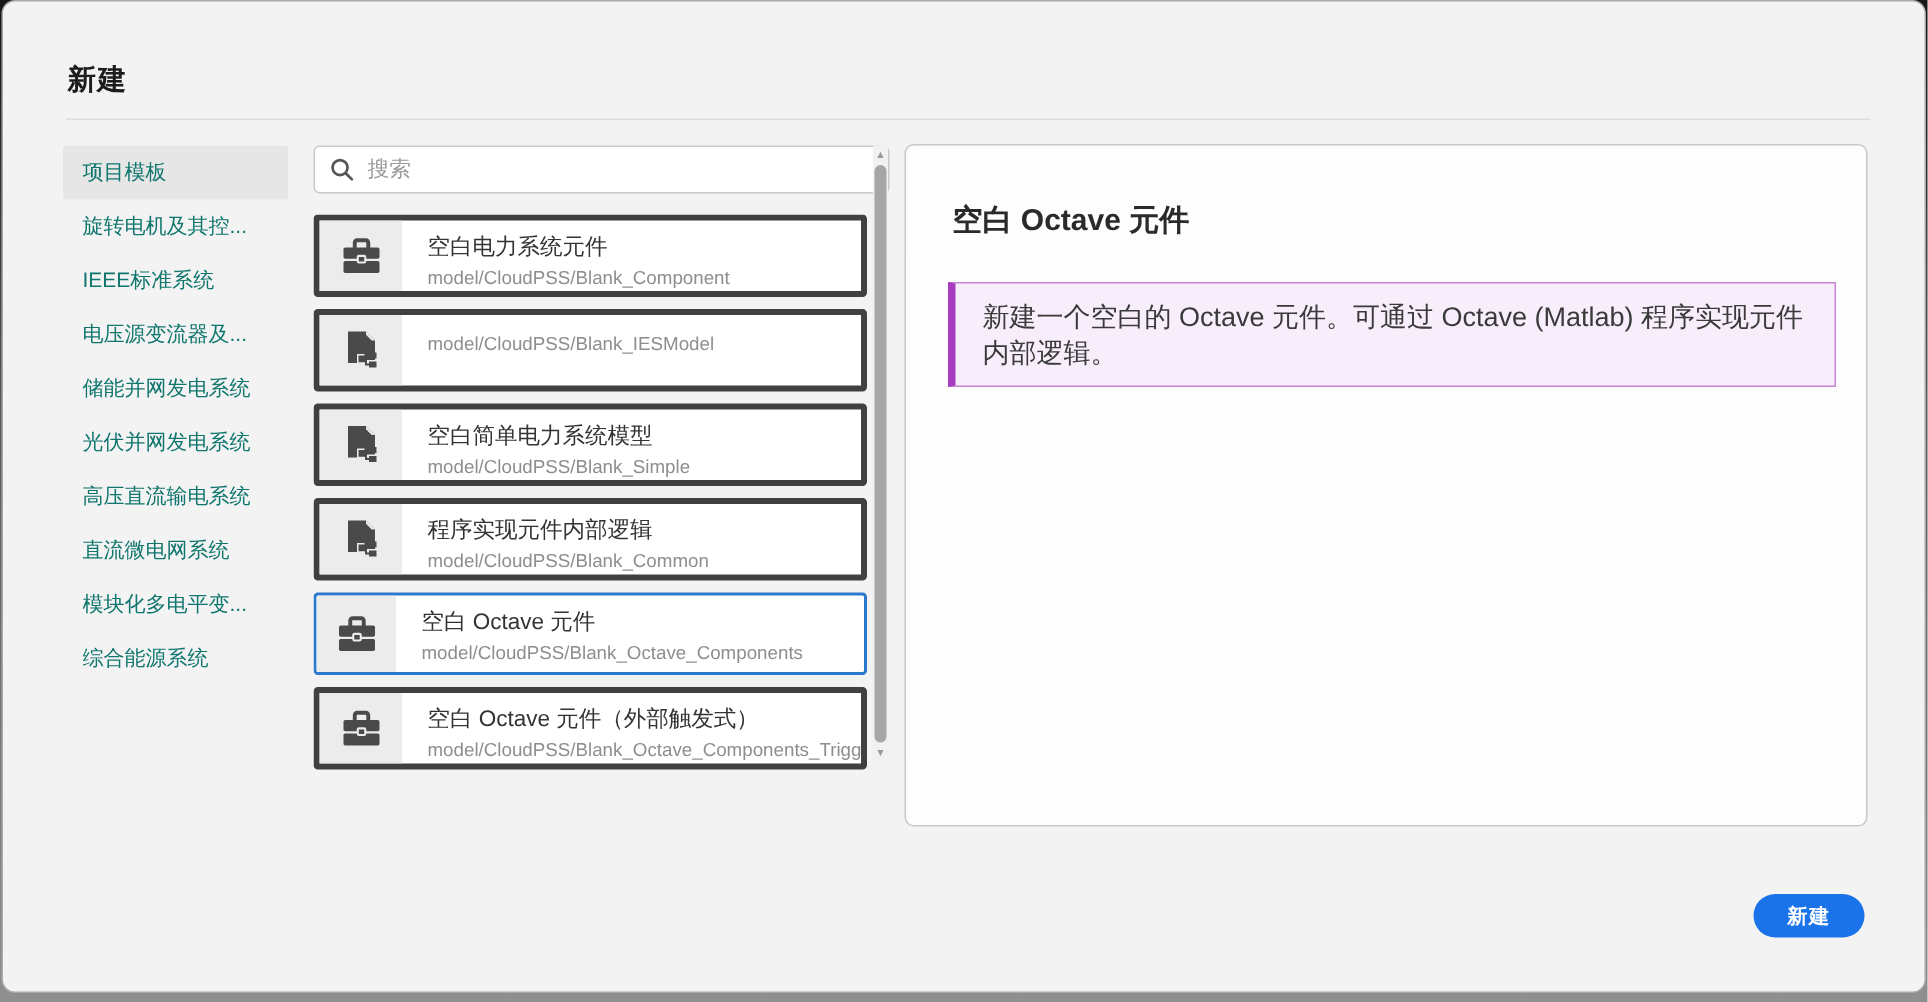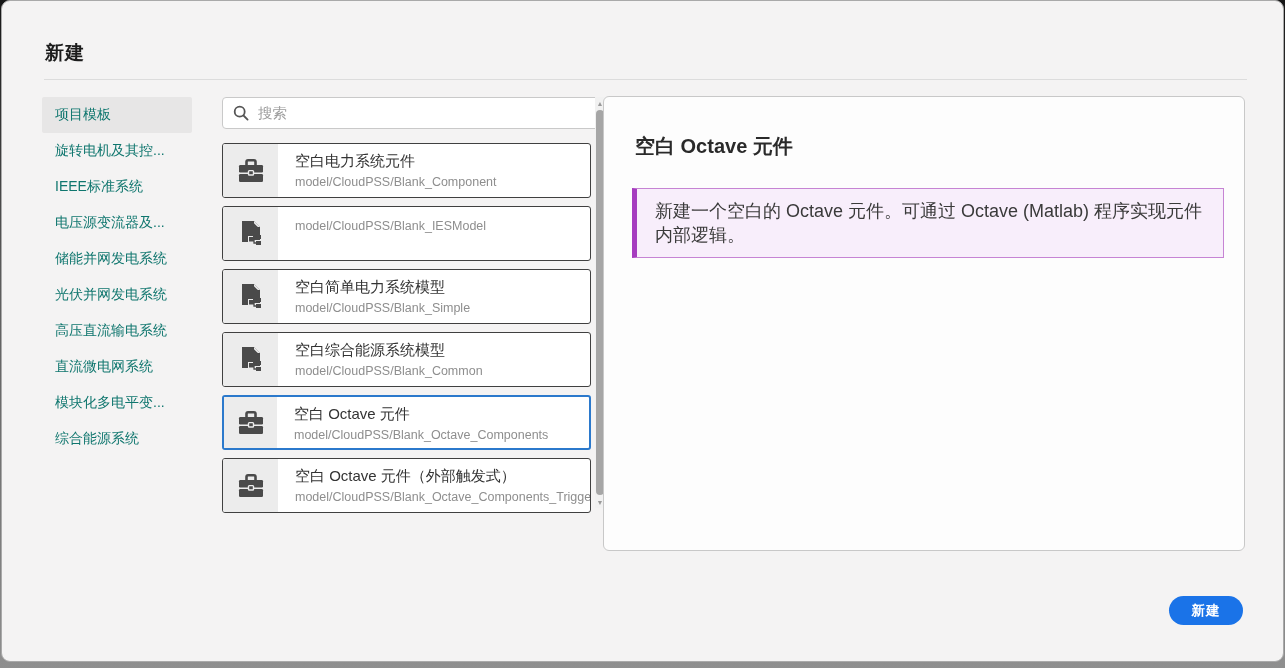--- a/index.html
+++ b/index.html
@@ -23,38 +23,38 @@
   }
   
   .sidebar { position:absolute; left:40px; top:96px; width:150px; }
   .side-item {
     height:36px; display:flex; align-items:center; padding-left:13px;
     font-size:14px; color:#0f766e; border-radius:2px; cursor:pointer;
     white-space:nowrap; overflow:hidden;
   }
   .side-item.selected { background:#e7e6e6; }
   
-  .middle { position:absolute; left:220px; top:96px; width:308px; }
+  .middle { position:absolute; left:207px; top:96px; width:308px; }
   .search-box {
     width:384px; height:32px; background:#fff; border:1px solid #c9c9c9;
     border-radius:4px; display:flex; align-items:center; padding:0 10px;
   }
   .search-box svg { flex:0 0 auto; margin-right:9px; }
   .search-input {
     border:none; outline:none; flex:1; font-size:14.5px; color:#333;
     font-family:inherit; background:transparent;
   }
   .search-input::placeholder { color:#9b9b9b; }
   .list-wrap {
     position:absolute; left:0; top:46px; width:369px; height:411px;
     overflow:hidden;
   }
   .card {
     width:369px; height:55px; margin-bottom:8px; background:#fff;
-    border:1px solid #404040; border-radius:3px; display:flex;
+    border:4px solid #404040; border-radius:3px; display:flex;
     overflow:hidden; cursor:pointer;
   }
   .card.selected { border:2px solid #2b79cc; }
   .card-icon {
     flex:0 0 55px; background:#ececec; display:flex;
     align-items:center; justify-content:center;
   }
   .card.selected .card-icon { flex-basis:53px; }
   .card-text { flex:1; padding:8px 0 0 17px; overflow:hidden; }
   .card-title { font-size:15px; color:#333; white-space:nowrap; }
@@ -189,21 +189,21 @@
         <path d="M4 1 h12 l6 6 v13 h-7 v-4 h-5 v6 H4 Z" fill="#4a4a4a"></path>
         <path d="M16 1 l6 6 h-6 Z" fill="#ececec"></path>
         <path d="M15 2.2 L20.8 8 H15 Z" fill="#4a4a4a"></path>
         <rect x="11" y="17" width="5" height="4.5" fill="#4a4a4a"></rect>
         <rect x="18" y="15" width="5" height="4" fill="#4a4a4a"></rect>
         <rect x="18" y="21" width="5" height="4" fill="#4a4a4a"></rect>
         <path d="M16 19.2 h1.5 M16 19.2 v3.8 h2 M17.5 15.5 v3.7" stroke="#4a4a4a" stroke-width="1.3" fill="none"></path>
       </svg>
     </div>
     <div class="card-text">
-      <div class="card-title">空白综合能源系统模型</div>
+      <div class="card-title">程序实现元件内部逻辑</div>
       <div class="card-path">model/CloudPSS/Blank_Common</div>
     </div>
   </div>
 
   <div class="card selected">
     <div class="card-icon">
       <svg class="ic-toolbox" width="28" height="26" viewBox="0 0 28 26">
         <rect x="9.5" y="2.2" width="9" height="7" rx="1.6" fill="none" stroke="#4a4a4a" stroke-width="2.6"></rect>
         <rect x="2" y="7" width="24" height="7.5" rx="1.2" fill="#4a4a4a"></rect>
         <rect x="2" y="16" width="24" height="8" rx="1.2" fill="#4a4a4a"></rect>

